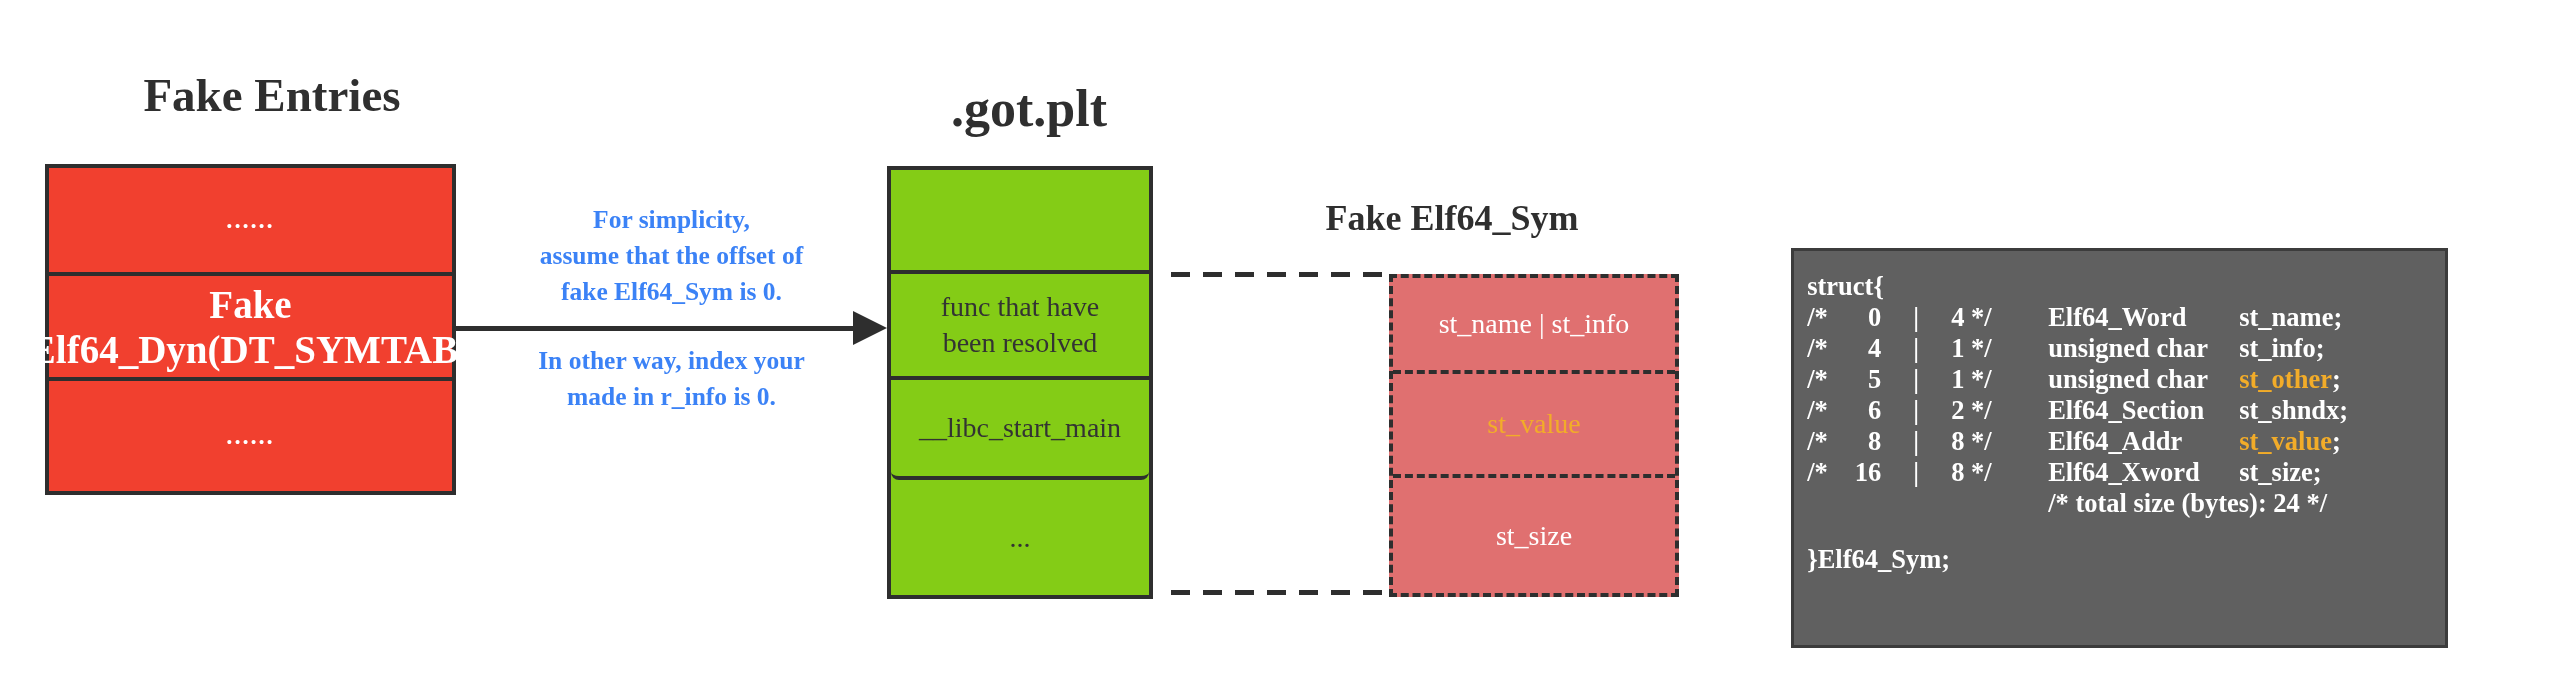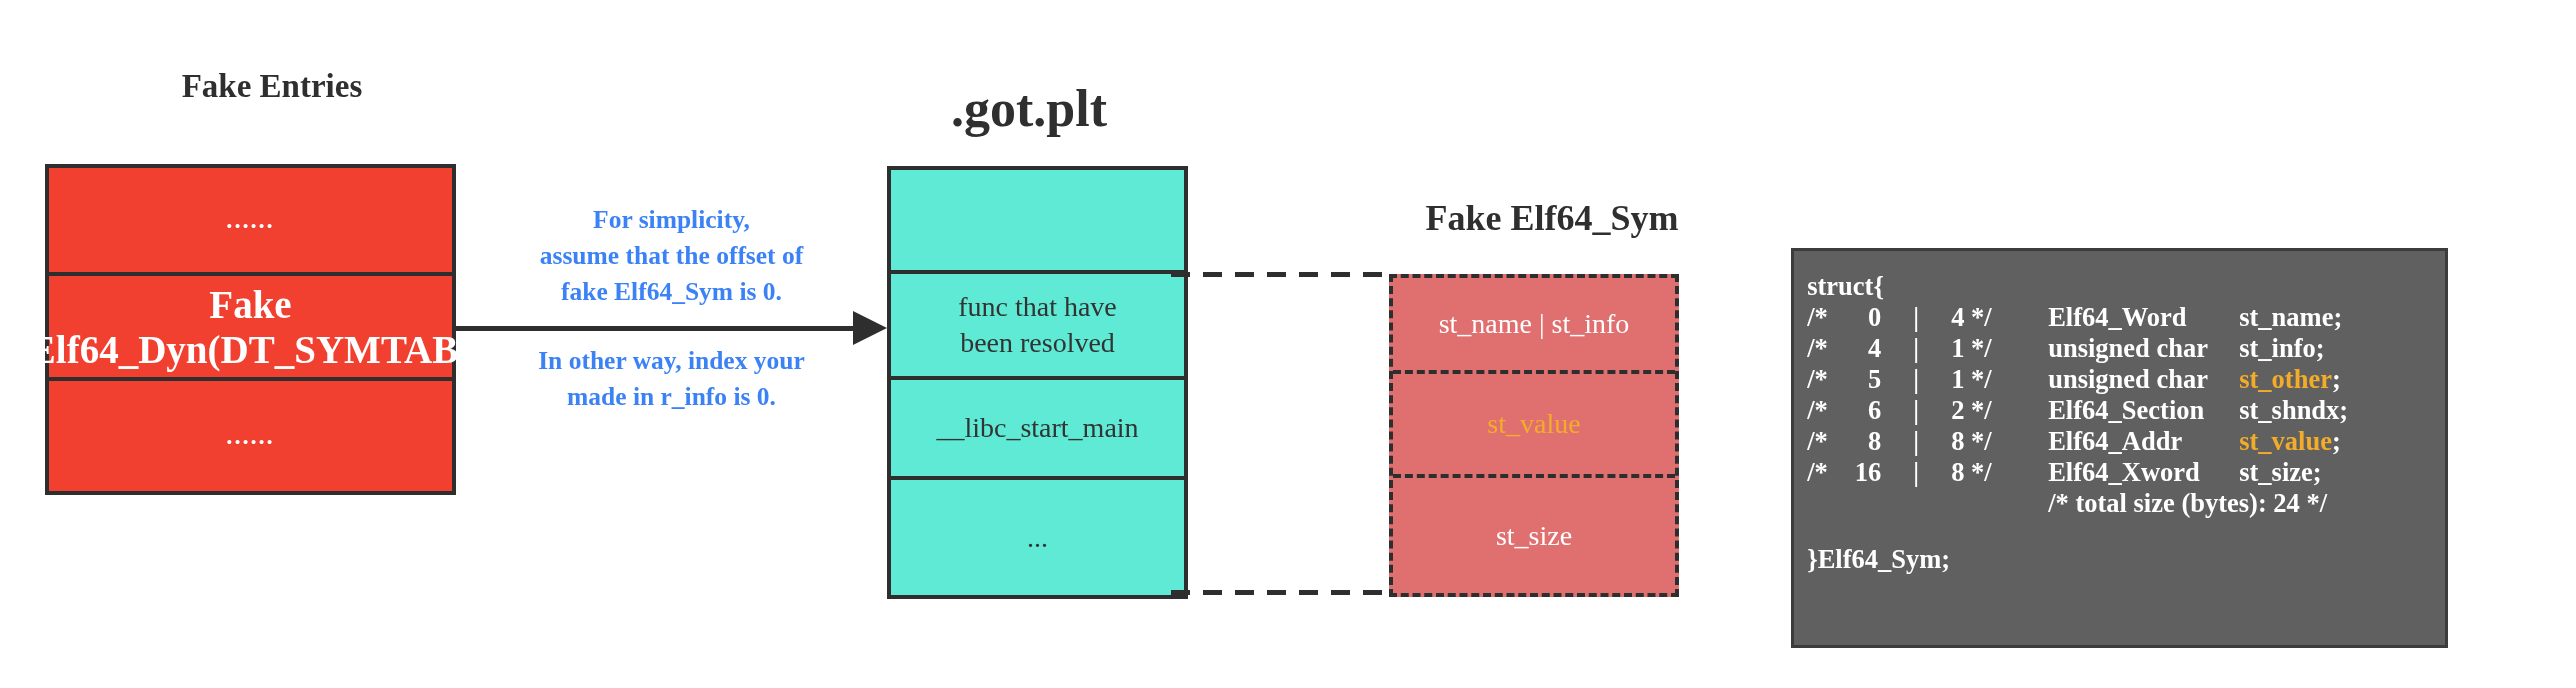--- a/index.html
+++ b/index.html
@@ -6,23 +6,23 @@
   .stage{
     position:relative;width:2576px;height:689px;background:#ffffff;overflow:hidden;
     font-family:"Liberation Serif","DejaVu Serif",serif;color:#333333;
   }
   .abs{position:absolute;}
   .ctr{display:flex;align-items:center;justify-content:center;text-align:center;}
   .preline{white-space:pre-line;}
 
   
   .title{font-weight:bold;color:#2f2f2f;text-align:center;}
-  .title-fake-entries{left:83px;top:68px;width:378px;font-size:33px;}
+  .title-fake-entries{left:83px;top:68px;width:378px;font-size:47px;}
   .title-gotplt{left:887px;top:79px;width:284px;font-size:52px;}
-  .title-fakesym{left:1388px;top:197px;width:328px;font-size:36px;}
+  .title-fakesym{left:1288px;top:197px;width:328px;font-size:36px;}
 
   
   .red-box{left:45px;top:164px;width:411px;height:331px;border:4.7px solid #2e2e2e;
     box-sizing:border-box;background:#F1402F;display:flex;flex-direction:column;}
   .red-row{color:#ffffff;font-weight:bold;box-sizing:border-box;}
   .red-row.r1{height:108px;border-bottom:4.7px solid #2e2e2e;font-size:24.6px;letter-spacing:1.9px;}
   .red-row.r2{height:105px;border-bottom:4.7px solid #2e2e2e;font-size:39px;}
   .red-row.r3{flex:1;font-size:24.6px;letter-spacing:1.9px;}
 
   
@@ -31,26 +31,26 @@
   .annotation.above{top:202px;}
   .annotation.below{top:343px;}
 
   
   .arrow-line{left:456px;top:326px;width:401px;height:4.7px;background:#2e2e2e;}
   .arrow-head{left:853px;top:311px;width:0;height:0;
     border-top:17px solid transparent;border-bottom:17px solid transparent;
     border-left:34px solid #2e2e2e;}
 
   
-  .gotplt-box{left:887px;top:166px;width:301px;height:433px;border:4.7px solid #2e2e2e;
-    box-sizing:border-box;background:#5eead4;display:flex;flex-direction:column;}
+  .gotplt-box{left:887px;top:166px;width:266px;height:433px;border:4.7px solid #2e2e2e;
+    box-sizing:border-box;background:#84cc16;display:flex;flex-direction:column;}
   .got-row{color:#333;font-size:28px;line-height:36px;box-sizing:border-box;}
   .got-row.g1{height:104px;border-bottom:4.7px solid #2e2e2e;}
   .got-row.g2{height:106px;border-bottom:4.7px solid #2e2e2e;}
-  .got-row.g3{height:100px;border-bottom:4.7px solid #2e2e2e;}
+  .got-row.g3{height:100px;border-bottom:4.7px solid #2e2e2e;border-radius:8px;}
   .got-row.g4{flex:1;}
 
   
   .dash-link{height:4.7px;width:218px;
     background:repeating-linear-gradient(90deg,#2e2e2e 0 19px,transparent 19px 32px);}
   .dash-top{left:1171px;top:272px;}
   .dash-bottom{left:1171px;top:590px;}
 
   
   .sym-box{left:1389px;top:274px;width:290px;height:323px;border:4.7px dashed #2e2e2e;

